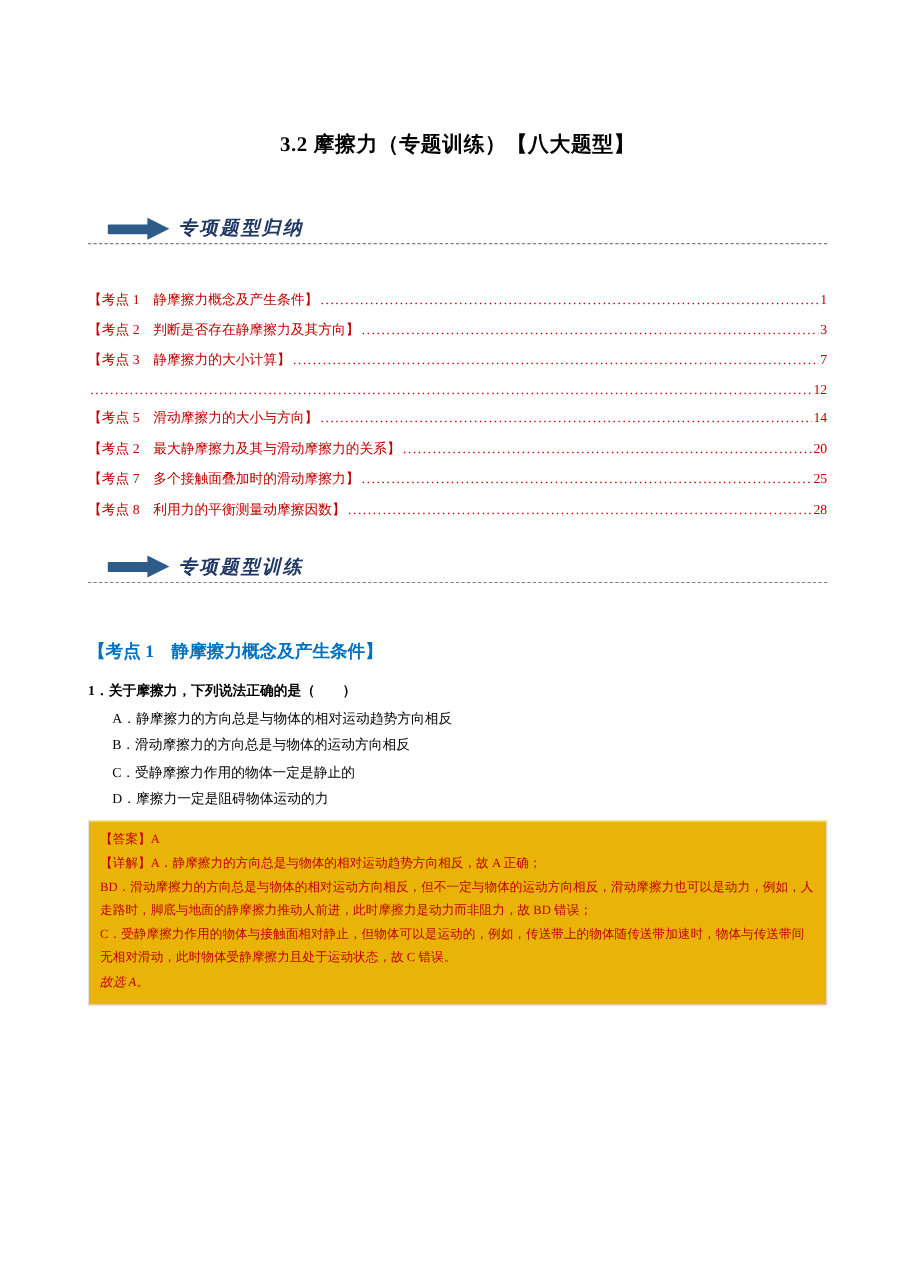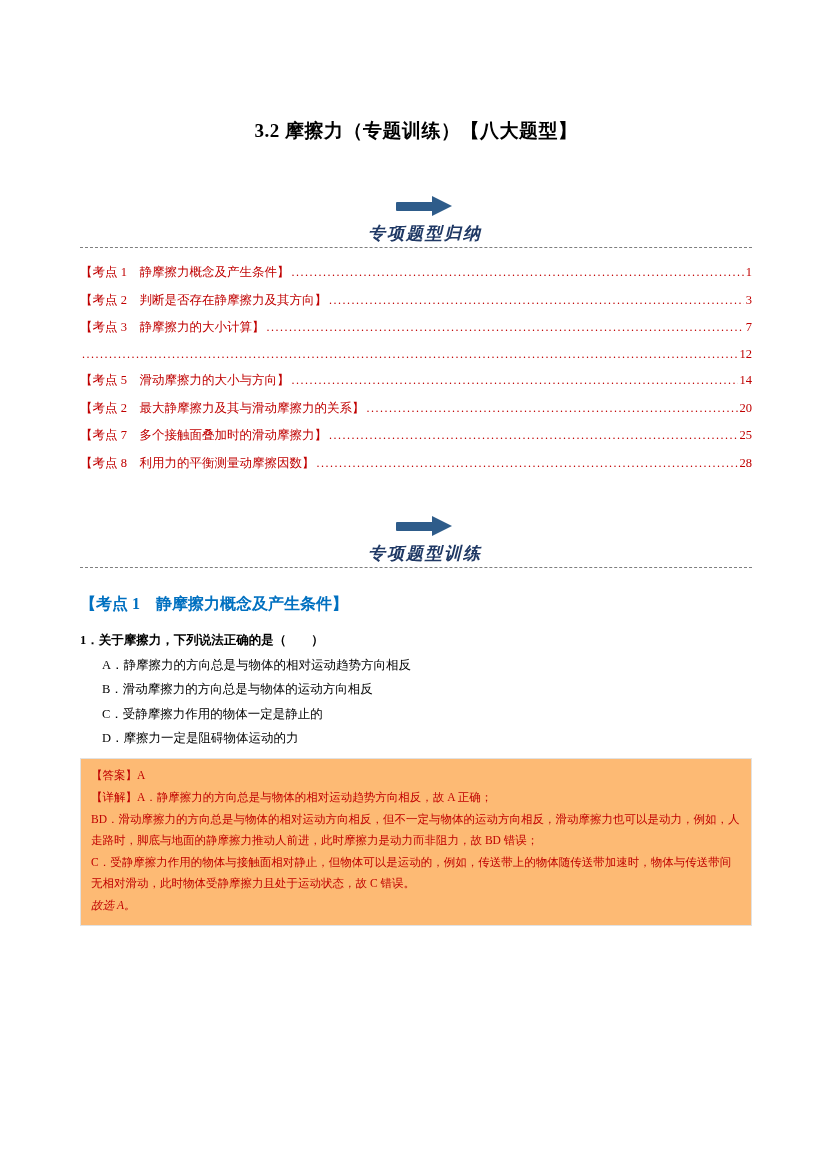--- a/index.html
+++ b/index.html
@@ -43,21 +43,20 @@
   .banner {
     position: relative;
     height: 34px;
     margin-top: 52px;
   }
   .banner-inner {
     display: flex;
     align-items: center;
     gap: 6px;
     padding-left: 18px;
-    flex-direction: column;
   }
   .arrow-icon {
     display: inline-block;
     width: 58px;
     height: 20px;
     position: relative;
     flex: none;
   }
   .arrow-icon .shaft {
     position: absolute;
@@ -144,21 +143,21 @@
     margin-bottom: 1px;
     font-weight: bold;
   }
   .opt {
     padding-left: 22px;
   }
 
   
   .answer-box {
     margin-top: 8px;
-    background: #fdba74;
+    background: #eab308;
     border: 1px solid #e2e2e2;
     padding: 6px 10px 8px 10px;
     color: #c00000;
     font-size: 11.5px;
     line-height: 1.82;
     font-family: "Liberation Serif", serif;
   }
   .answer-box p {
     margin: 0 0 1px 0;
   }
@@ -221,21 +220,21 @@
         <span class="toc-dots">...................................................................................................................................................................................</span>
         <span class="toc-page">25</span>
       </div>
       <div class="toc-row">
         <span class="toc-label">【考点 8　利用力的平衡测量动摩擦因数】</span>
         <span class="toc-dots">...................................................................................................................................................................................</span>
         <span class="toc-page">28</span>
       </div>
     </div>
 
-    <div class="banner" style="margin-top:44px;text-align:center;">
+    <div class="banner" style="margin-top:32px;text-align:center;">
       <div class="banner-inner">
         <span class="arrow-icon">
           <span class="shaft"></span>
             <span class="head"></span>
         </span>
         <span class="banner-text">专项题型训练</span>
       </div>
       <hr class="banner-rule">
     </div>
 

